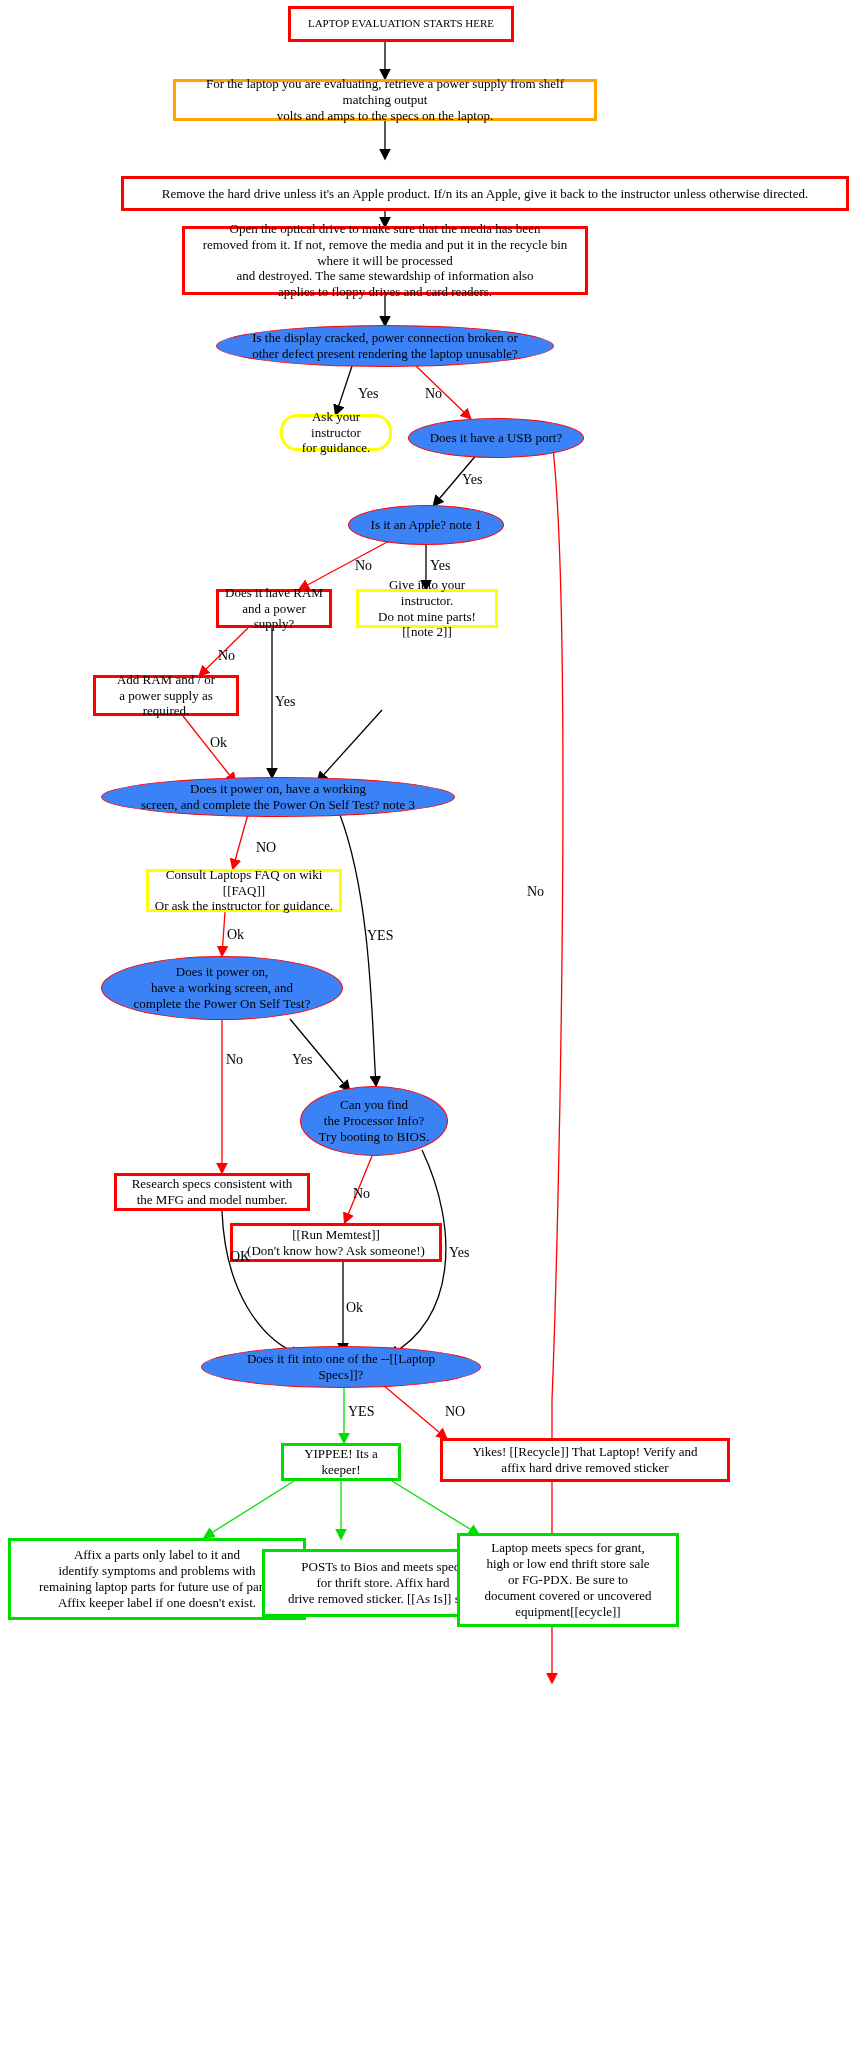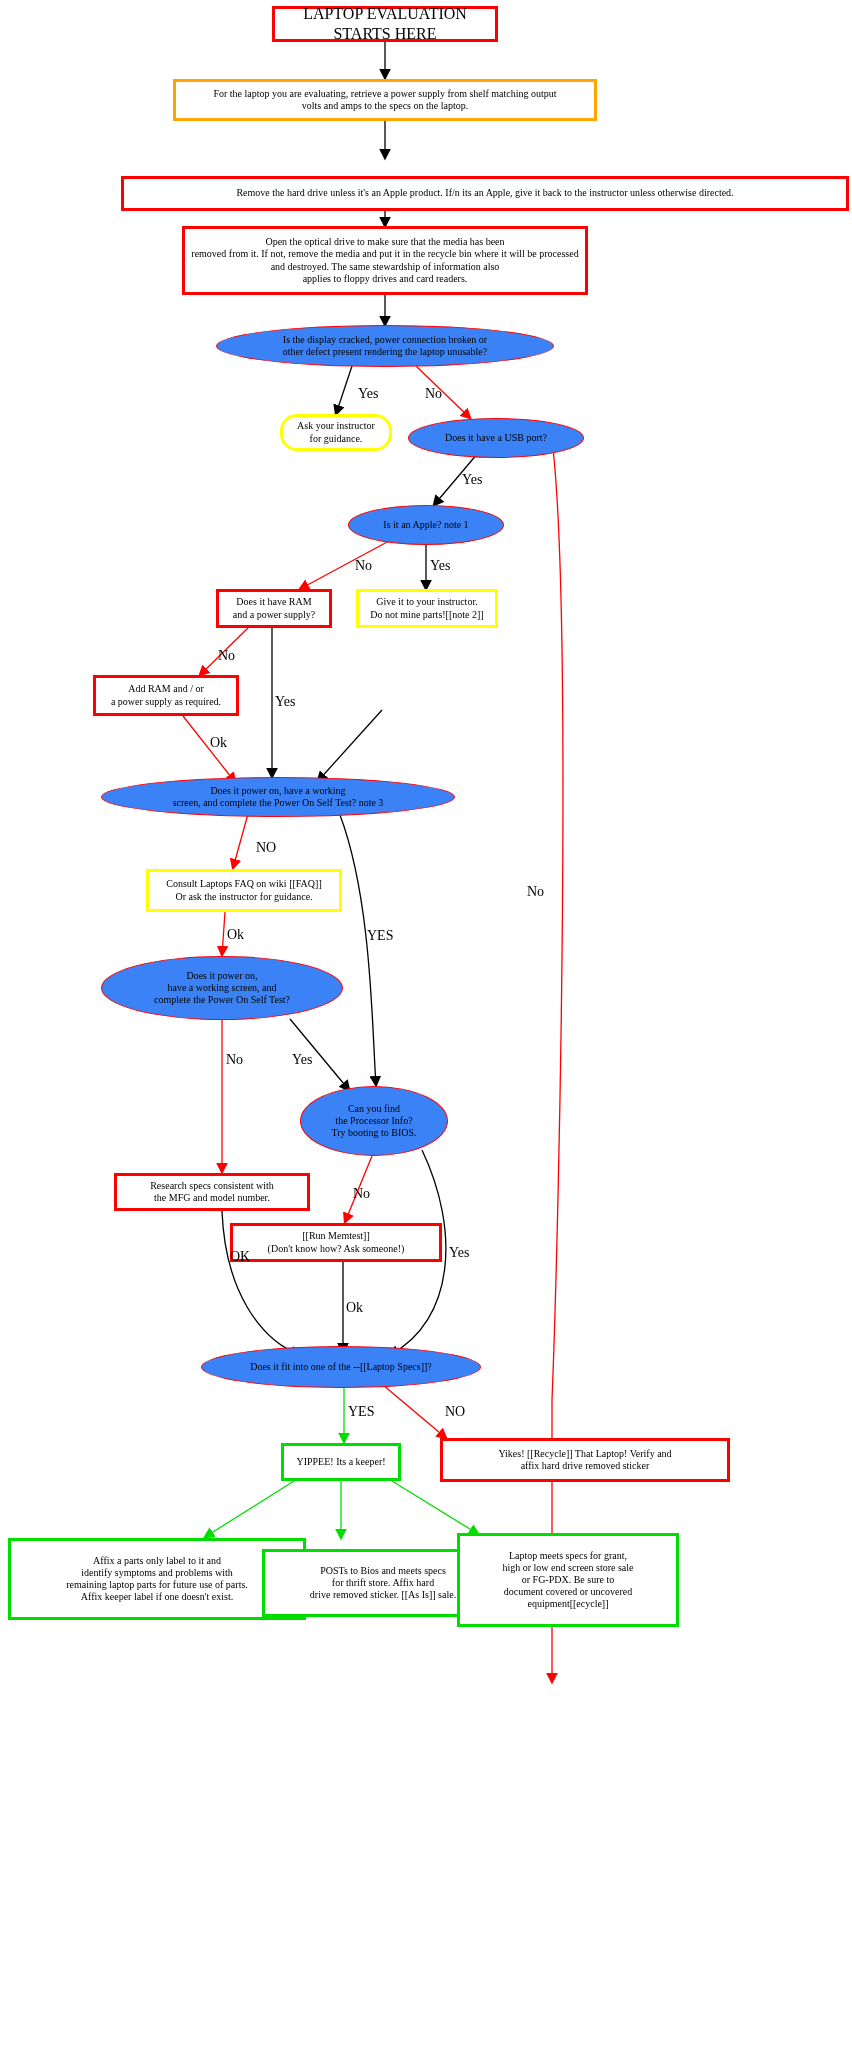--- a/index.html
+++ b/index.html
@@ -43,22 +43,22 @@
     background:#3b82f6;
   }
   .edge-label{
     position:absolute;
     font-size:14px;
     background:transparent;
     color:#000000;
     z-index:3;
     white-space:nowrap;
   }
-  .fs11{font-size:10px;}
-  .fs125{font-size:16px;}
+  .fs11{font-size:13px;}
+  .fs125{font-size:11px;margin-left:16px;}
 </style>
 </head>
 <body>
 
 <div id="canvas">
 
   <svg id="edges" viewBox="0 0 852 2045">
     <defs>
       <marker id="ar-k" markerWidth="9" markerHeight="9" refX="7" refY="4.5" orient="auto" markerUnits="strokeWidth">
         <path d="M0,0 L9,4.5 L0,9 z" fill="#000000"></path>
@@ -190,21 +190,21 @@
   <div class="node box b-green fs11" style="left:8px;top:1538px;width:298px;height:82px;padding:0 4px;">Affix a parts only label to it and
 identify symptoms and problems with
 remaining laptop parts for future use of parts.
 Affix keeper label if one doesn't exist.</div>
 
   <div class="node box b-green fs11" style="left:262px;top:1549px;width:242px;height:68px;padding:0 4px;">POSTs to Bios and meets specs
 for thrift store. Affix hard
 drive removed sticker.  [[As Is]] sale.</div>
 
   <div class="node box b-green fs11" style="left:457px;top:1533px;width:222px;height:94px;padding:0 4px;">Laptop meets specs for grant,
-high or low end screen store sale
+high or low end thrift store sale
 or FG-PDX. Be sure to
 document covered or uncovered
 equipment[[ecycle]]</div>
 
   <span class="edge-label" style="left:358px;top:386px;">Yes</span>
   <span class="edge-label" style="left:425px;top:386px;">No</span>
   <span class="edge-label" style="left:462px;top:472px;">Yes</span>
   <span class="edge-label" style="left:527px;top:884px;">No</span>
   <span class="edge-label" style="left:355px;top:558px;">No</span>
   <span class="edge-label" style="left:430px;top:558px;">Yes</span>

